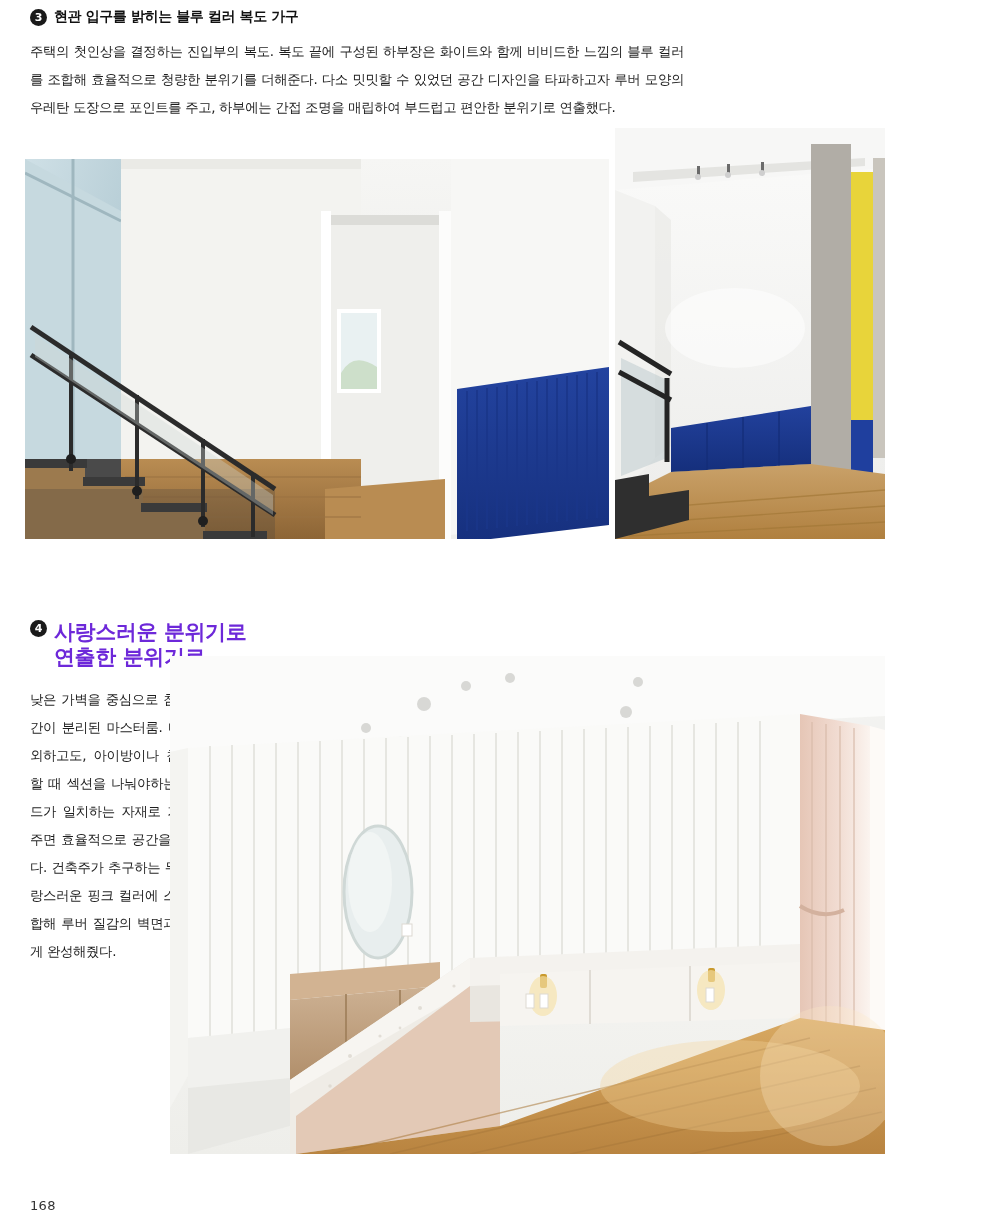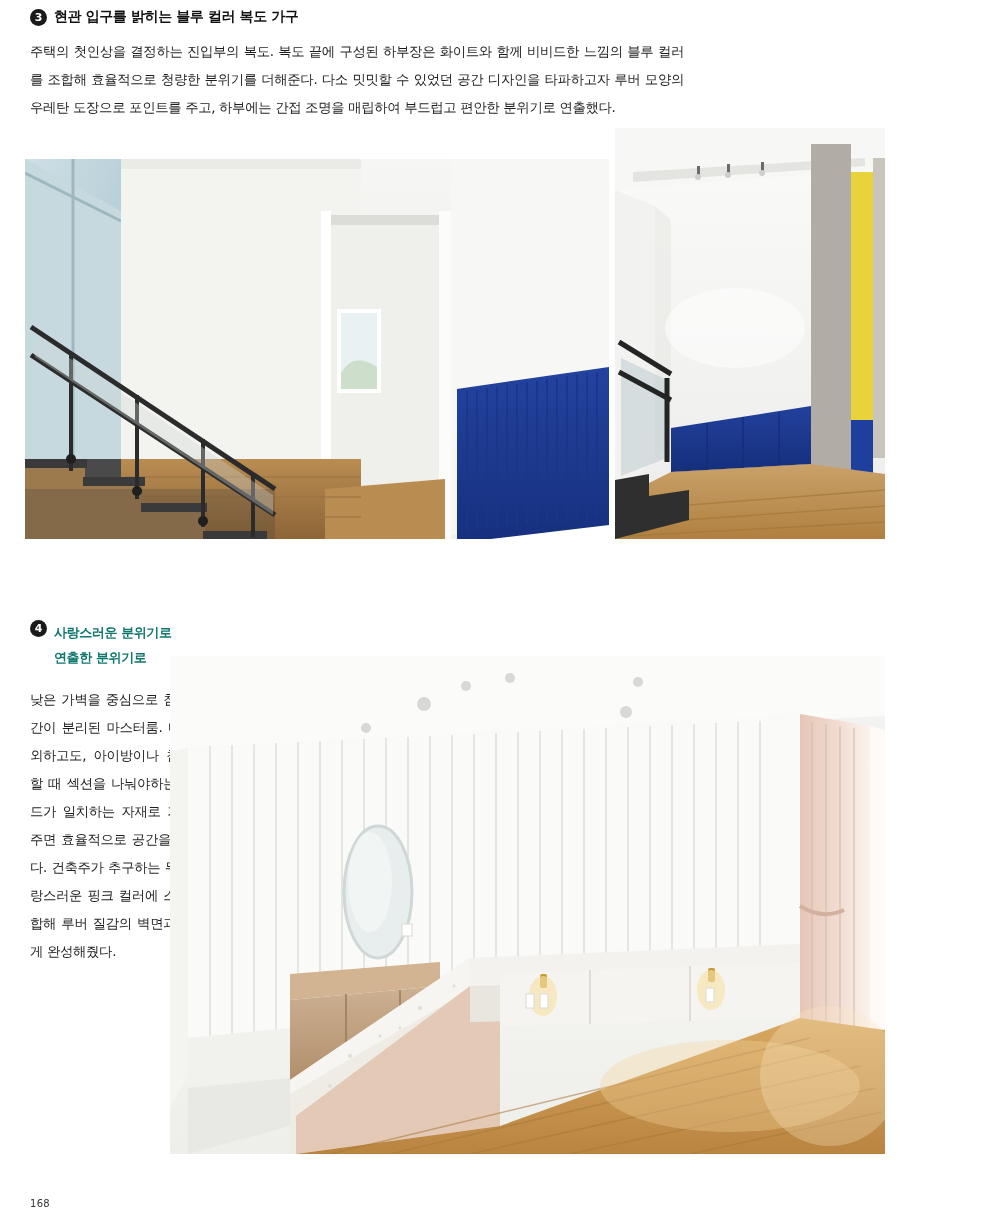--- a/index.html
+++ b/index.html
@@ -67,23 +67,23 @@
   .sec4-head {
     position: absolute;
     left: 30px;
     top: 620px;
     width: 230px;
     display: flex;
     align-items: flex-start;
     gap: 7px;
   }
   .sec4-title-lines {
-    font-size: 13px;
+    font-size: 21px;
     font-weight: bold;
-    color: #0f766e;
+    color: #6d28d9;
     letter-spacing: -0.4px;
     line-height: 25px;
   }
   .sec4-body {
     position: absolute;
     left: 30px;
     top: 686px;
     width: 222px;
     font-size: 13.4px;
     line-height: 28px;
@@ -95,21 +95,21 @@
     left: 170px;
     top: 656px;
     width: 715px;
     height: 498px;
   }
 
   .page-number {
     position: absolute;
     left: 30px;
     top: 1198px;
-    font-size: 10px;
+    font-size: 13px;
     color: #333333;
     letter-spacing: 0.3px;
   }
 
   
   .photo svg { display: block; width: 100%; height: 100%; }
 </style>
 </head>
 <body>
 

